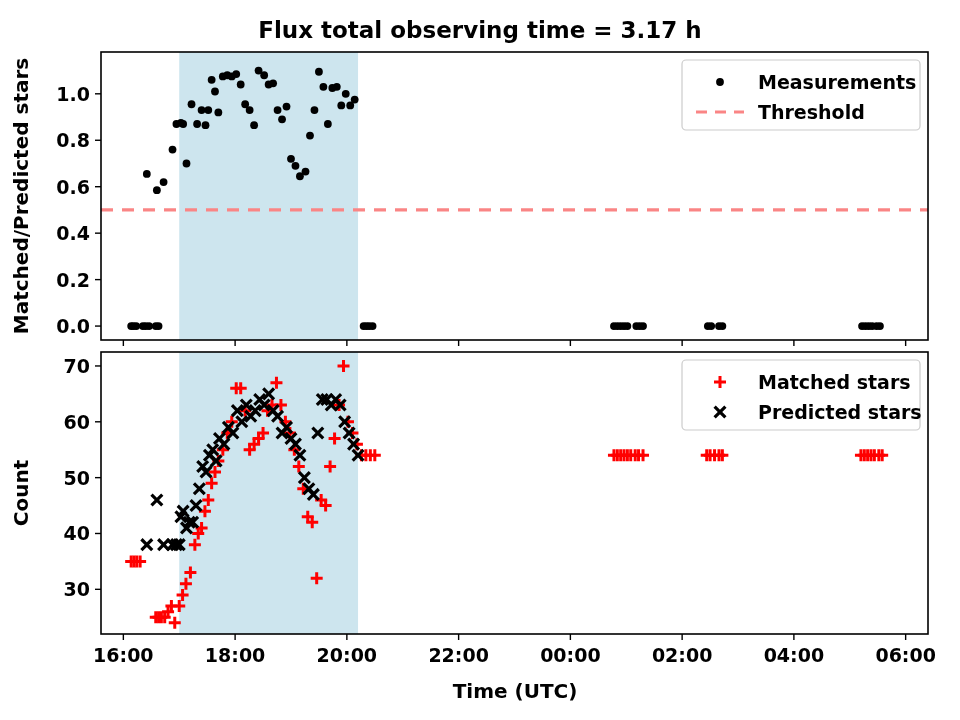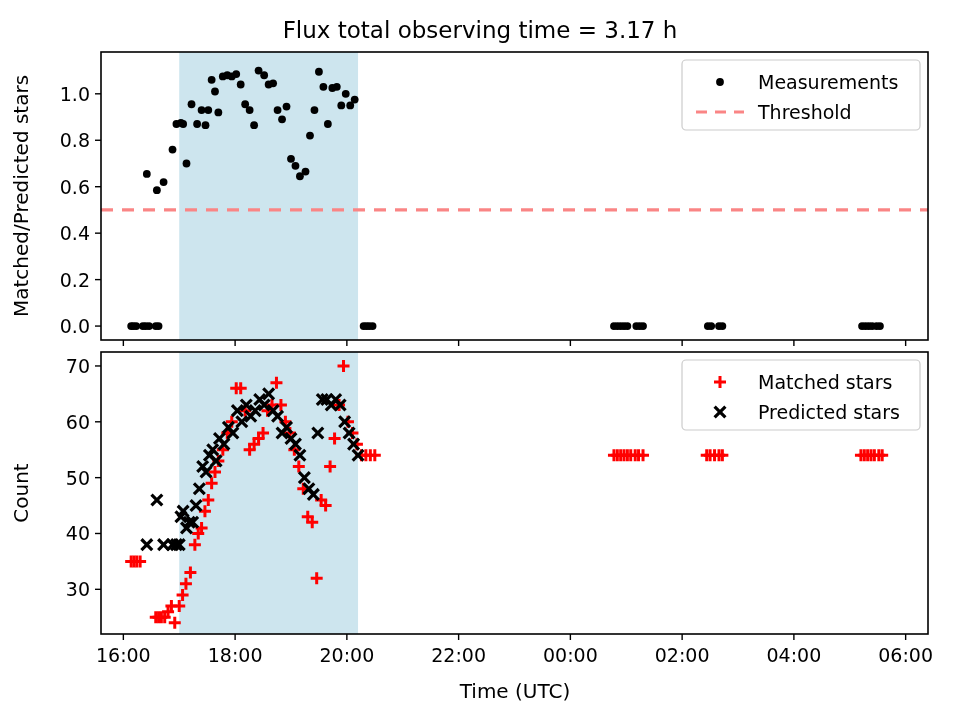--- a/index.html
+++ b/index.html
@@ -11,20 +11,21 @@
     width: 960px;
     height: 720px;
     overflow: hidden;
     font-family: "DejaVu Sans", sans-serif;
   }
   #figure {
     position: relative;
     width: 960px;
     height: 720px;
     background: #ffffff;
+    font-weight: bold;
   }
   svg { display: block; }
   .tick-label {
     font-family: "DejaVu Sans", sans-serif;
     font-size: 19px;
     fill: #000000;
   }
   .axis-label {
     font-family: "DejaVu Sans", sans-serif;
     font-size: 20px;

